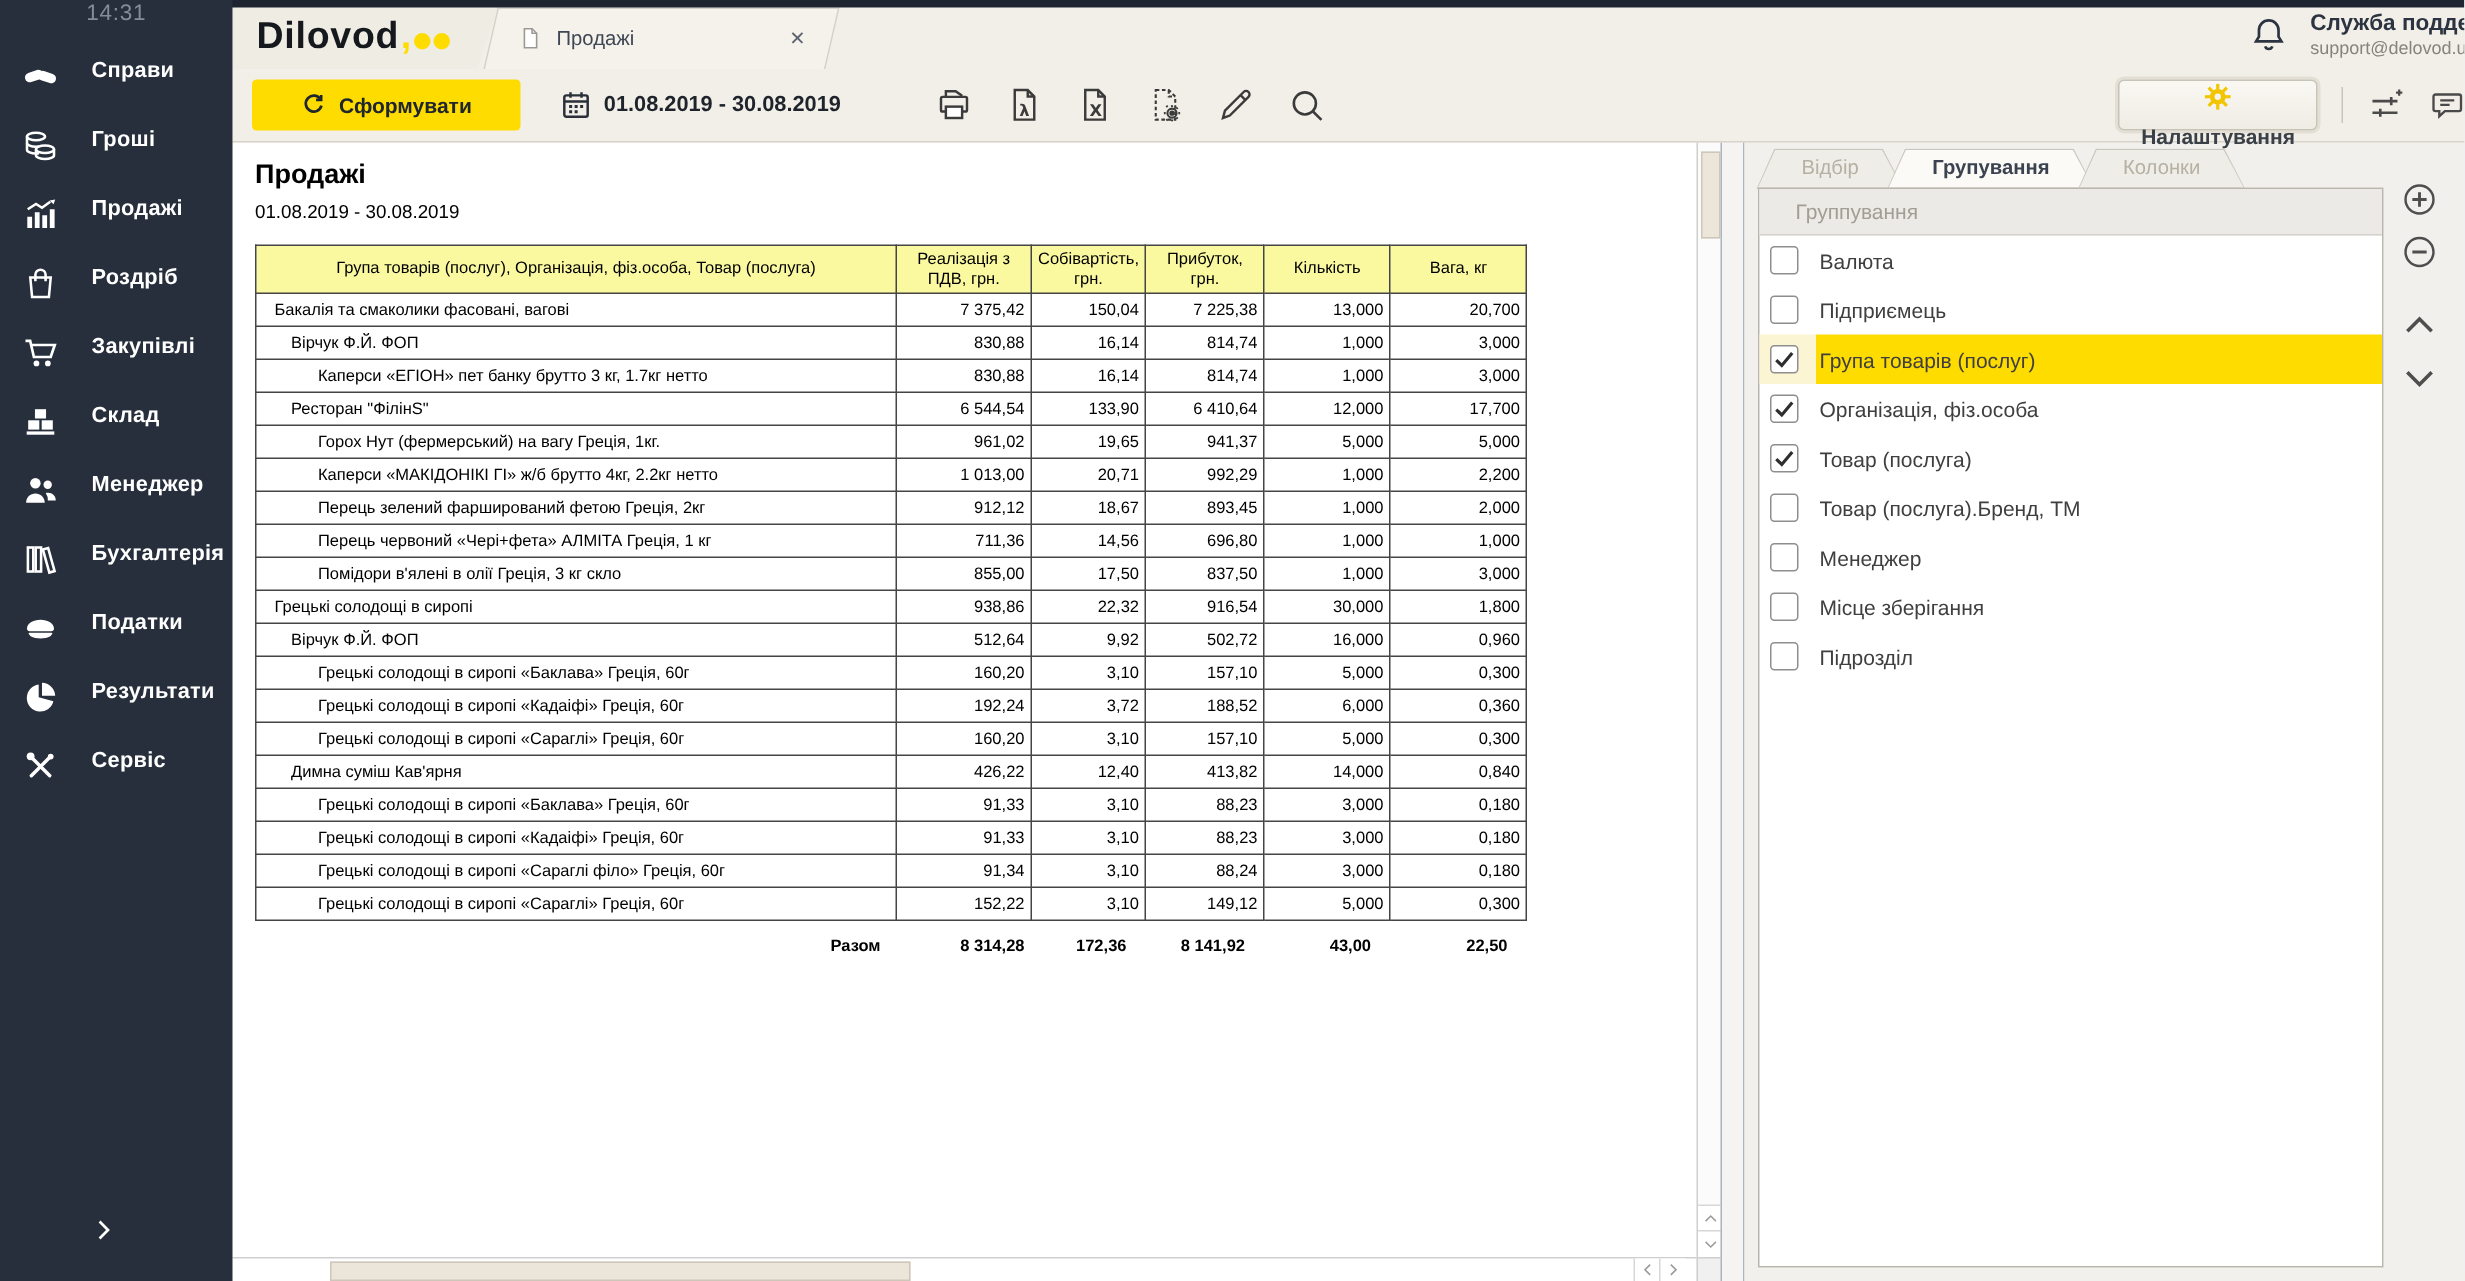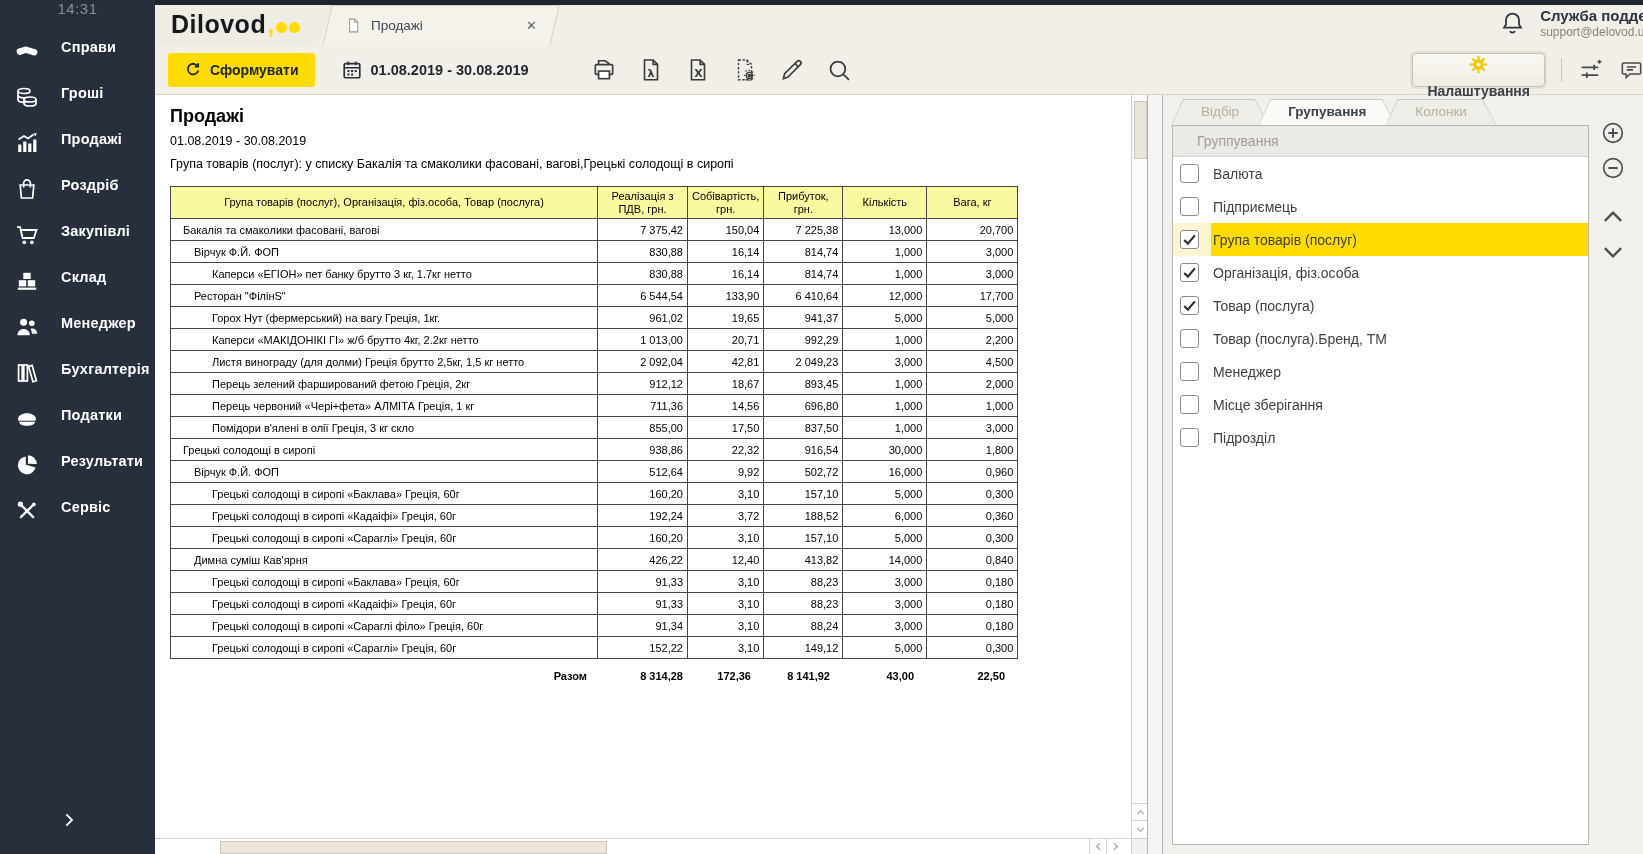--- a/index.html
+++ b/index.html
@@ -33,21 +33,21 @@
   .ico.sm{width:17px;height:17px;}
   .tab-title{font-size:13.5px;color:#3f4654;flex:1;}
   .tab-close{font-size:13px;color:#5d6370;cursor:pointer;padding:2px 4px;}
   .support{position:absolute;right:16px;top:2px;display:flex;align-items:center;gap:14px;}
   .ico.bell{width:27px;height:27px;color:#2c3442;cursor:pointer;}
   .support-title{font-size:15px;font-weight:700;color:#2c3442;}
   .support-email{font-size:12px;color:#84847c;margin-top:1px;}
 
   
   .toolbar{position:absolute;left:0;top:41px;width:100%;height:48px;display:flex;align-items:center;}
-  .btn-generate{display:flex;align-items:center;gap:8px;margin-left:13px;height:34px;padding:0 16px;
+  .btn-generate{display:flex;align-items:center;gap:8px;margin-left:13px;height:34px;padding:0 32px;
      background:var(--accent,#ffdc00);border:none;border-radius:3px;cursor:pointer;
      font-family:inherit;font-size:14px;font-weight:700;color:#20262e;}
   .btn-generate .ico{width:18px;height:18px;color:#20262e;}
   .ico.cal{width:22px;height:22px;color:#2a2f38;margin-left:26px;cursor:pointer;}
   .date{font-size:14.5px;font-weight:700;color:#1f242c;margin-left:8px;cursor:pointer;}
   .doc-icons{display:flex;gap:21px;margin-left:62px;}
   .doc-icons .ico{width:26px;height:26px;color:#3b3b3b;cursor:pointer;}
   .right-tools{margin-left:auto;margin-right:14px;display:flex;align-items:center;gap:16px;}
   .btn-settings{display:flex;align-items:center;gap:8px;height:34px;padding:0 14px;cursor:pointer;
      background:linear-gradient(#faf8f3,#efece4);border:1px solid #c7c3b8;border-radius:4px;
@@ -404,21 +404,20 @@
               <text x="8.9" y="16.8" font-size="12.5" font-family="DejaVu Sans, sans-serif" font-weight="bold" fill="currentColor" stroke="none">?</text>
             </svg>
           </span>
       </div>
     </div>
   </header>
 
   <main class="doc">
     <h1>Продажі</h1>
     <div class="period">01.08.2019 - 30.08.2019</div>
-    <div class="filter">Група товарів (послуг): у списку Бакалія та смаколики фасовані, вагові,Грецькі солодощі в сиропі</div>
     <table class="rt">
       <colgroup>
           <col class="c0">
           <col class="c1">
           <col class="c2">
           <col class="c3">
           <col class="c4">
           <col class="c5">
         </colgroup>
       <thead>
@@ -479,28 +478,20 @@
 
   <tr>
     <td class="c-name lvl2">Каперси «МАКІДОНІКІ ГІ» ж/б брутто 4кг, 2.2кг нетто</td>
     <td class="c-num">1 013,00</td>
     <td class="c-num">20,71</td>
     <td class="c-num">992,29</td>
     <td class="c-num">1,000</td>
     <td class="c-num">2,200</td>
   </tr>
 
-  <tr>
-    <td class="c-name lvl2">Листя винограду (для долми) Греція брутто 2,5кг, 1,5 кг нетто</td>
-    <td class="c-num">2 092,04</td>
-    <td class="c-num">42,81</td>
-    <td class="c-num">2 049,23</td>
-    <td class="c-num">3,000</td>
-    <td class="c-num">4,500</td>
-  </tr>
 
   <tr>
     <td class="c-name lvl2">Перець зелений фарширований фетою Греція, 2кг</td>
     <td class="c-num">912,12</td>
     <td class="c-num">18,67</td>
     <td class="c-num">893,45</td>
     <td class="c-num">1,000</td>
     <td class="c-num">2,000</td>
   </tr>
 

